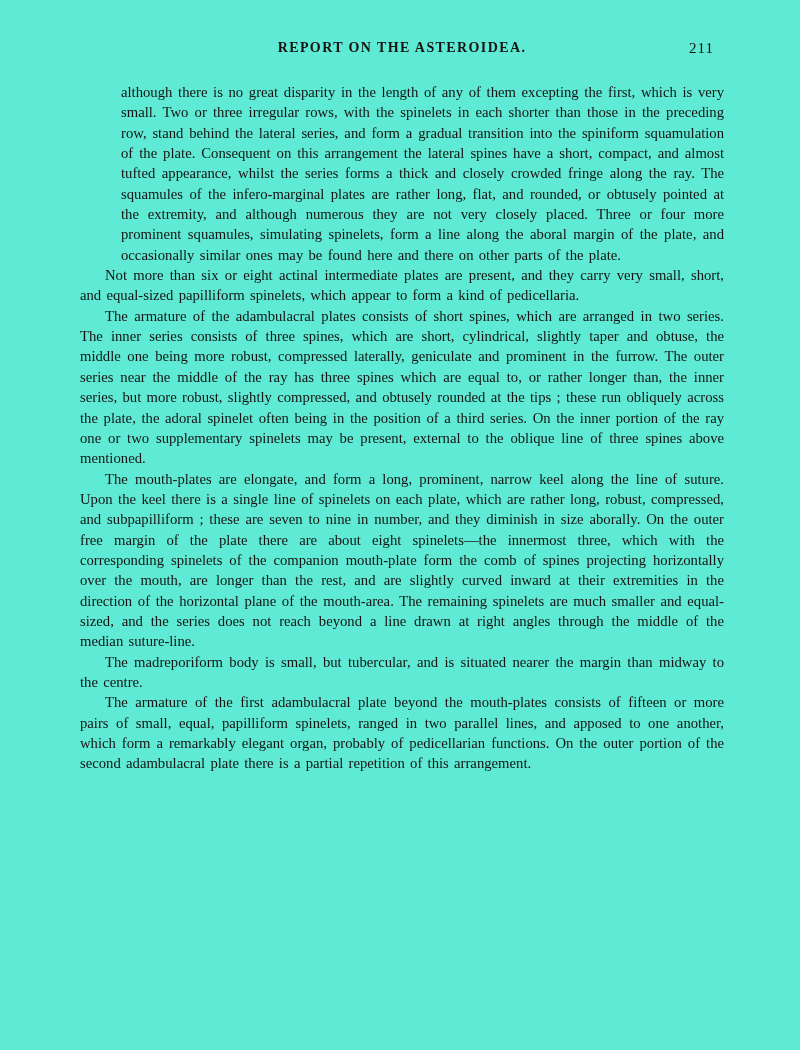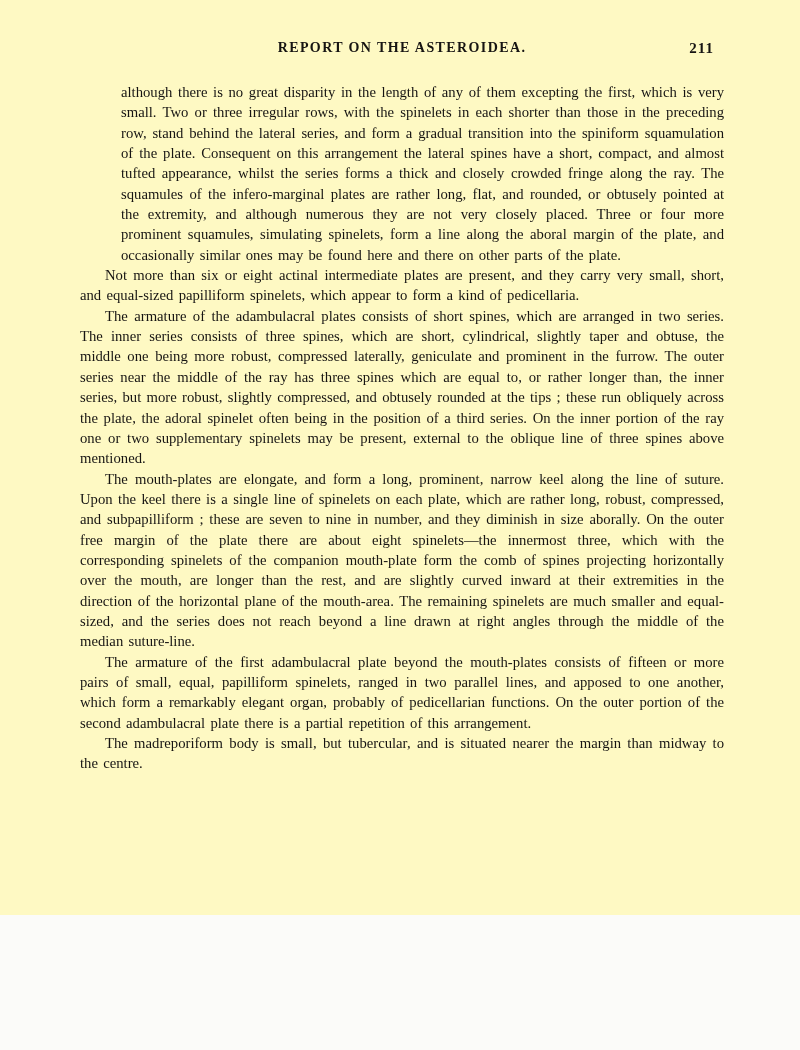--- a/index.html
+++ b/index.html
@@ -10,45 +10,45 @@
     width: 800px;
     height: 1050px;
     background: #fbfbf9;
     font-family: "Liberation Serif", "DejaVu Serif", serif;
     color: #161412;
     overflow: hidden;
   }
   .page {
     position: relative;
     width: 800px;
-    height: 915px;
+    height: 1050px;
     box-sizing: border-box;
     padding: 40px 76px 0 80px;
-    background: #fef9c3;
+    background: #5eead4;
   }
   .running-header {
     position: relative;
     height: 20px;
     margin-bottom: 22px;
   }
   .header-title {
     position: absolute;
     left: 0;
     right: 0;
     text-align: center;
     font-weight: bold;
     font-size: 14px;
     letter-spacing: 1.4px;
     white-space: nowrap;
   }
   .page-number {
     position: absolute;
     right: 10px;
     top: 0;
-    font-weight: bold;
+    font-weight: normal;
     font-size: 15px;
     letter-spacing: 1px;
   }
   .body-text {
     font-size: 14.7px;
     line-height: 20.35px;
     text-align: justify;
     word-spacing: 1.6px;
   }
   .body-text p {
@@ -69,17 +69,17 @@
   <div class="running-header">
     <div class="header-title">REPORT ON THE ASTEROIDEA.</div>
     <div class="page-number">211</div>
   </div>
 
   <div class="body-text">
     <p class="no-indent">although there is no great disparity in the length of any of them excepting the first, which is very small.  Two or three irregular rows, with the spinelets in each shorter than those in the preceding row, stand behind the lateral series, and form a gradual transition into the spiniform squamulation of the plate.  Consequent on this arrangement the lateral spines have a short, compact, and almost tufted appearance, whilst the series forms a thick and closely crowded fringe along the ray.  The squamules of the infero-marginal plates are rather long, flat, and rounded, or obtusely pointed at the extremity, and although numerous they are not very closely placed.  Three or four more prominent squamules, simulating spinelets, form a line along the aboral margin of the plate, and occasionally similar ones may be found here and there on other parts of the plate.</p>
     <p>Not more than six or eight actinal intermediate plates are present, and they carry very small, short, and equal-sized papilliform spinelets, which appear to form a kind of pedicellaria.</p>
     <p>The armature of the adambulacral plates consists of short spines, which are arranged in two series.  The inner series consists of three spines, which are short, cylindrical, slightly taper and obtuse, the middle one being more robust, compressed laterally, geniculate and prominent in the furrow.  The outer series near the middle of the ray has three spines which are equal to, or rather longer than, the inner series, but more robust, slightly compressed, and obtusely rounded at the tips ; these run obliquely across the plate, the adoral spinelet often being in the position of a third series.  On the inner portion of the ray one or two supplementary spinelets may be present, external to the oblique line of three spines above mentioned.</p>
     <p>The mouth-plates are elongate, and form a long, prominent, narrow keel along the line of suture.  Upon the keel there is a single line of spinelets on each plate, which are rather long, robust, compressed, and subpapilliform ; these are seven to nine in number, and they diminish in size aborally.  On the outer free margin of the plate there are about eight spinelets—the innermost three, which with the corresponding spinelets of the companion mouth-plate form the comb of spines projecting horizontally over the mouth, are longer than the rest, and are slightly curved inward at their extremities in the direction of the horizontal plane of the mouth-area.  The remaining spinelets are much smaller and equal-sized, and the series does not reach beyond a line drawn at right angles through the middle of the median suture-line.</p>
+    <p>The madreporiform body is small, but tubercular, and is situated nearer the margin than midway to the centre.</p>
     <p>The armature of the first adambulacral plate beyond the mouth-plates consists of fifteen or more pairs of small, equal, papilliform spinelets, ranged in two parallel lines, and apposed to one another, which form a remarkably elegant organ, probably of pedicellarian functions.  On the outer portion of the second adambulacral plate there is a partial repetition of this arrangement.</p>
-    <p>The madreporiform body is small, but tubercular, and is situated nearer the margin than midway to the centre.</p>
   </div>
 
 </div>
 
 </body></html>

